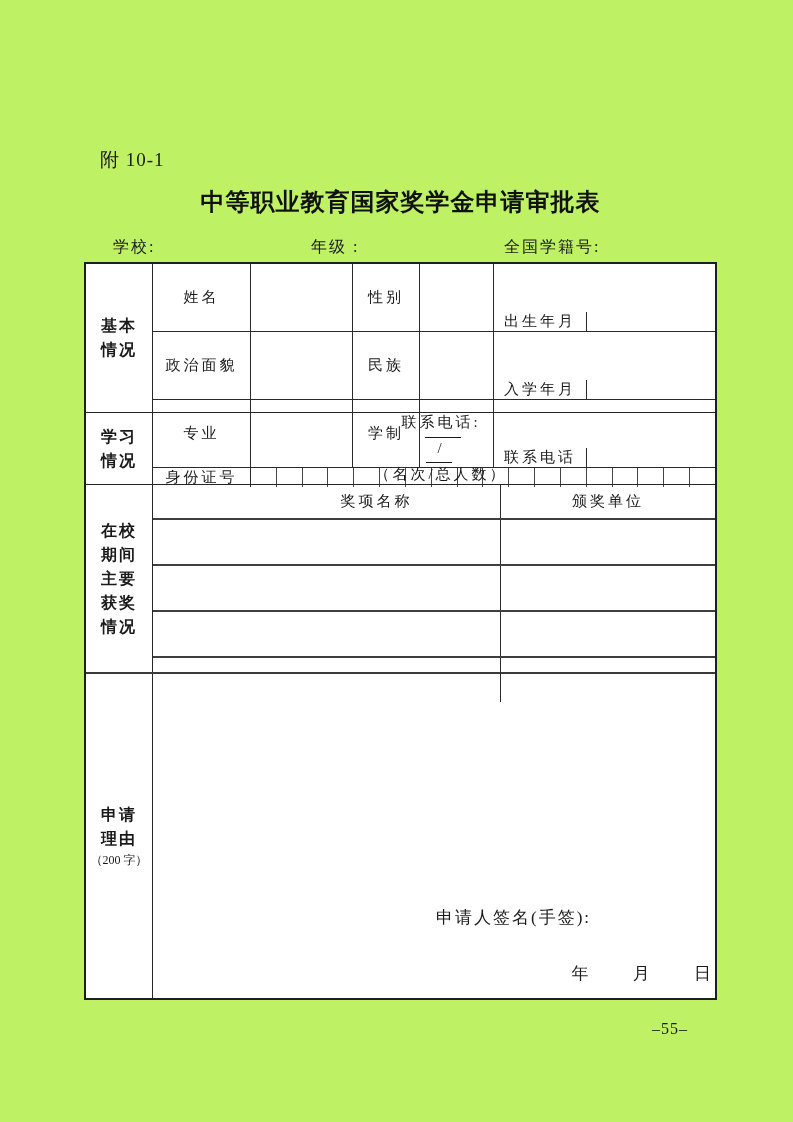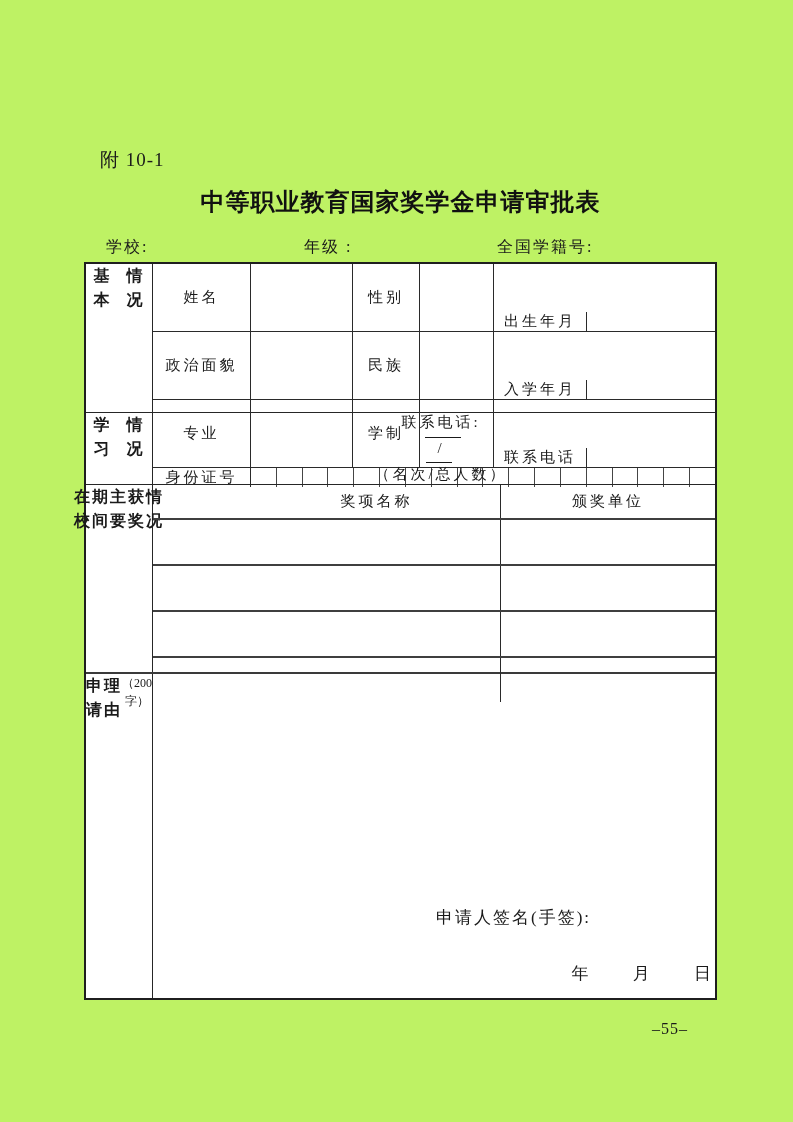--- a/index.html
+++ b/index.html
@@ -27,21 +27,21 @@
     left: 84px;
     top: 186px;
     width: 633px;
     text-align: center;
     font-family: "Liberation Sans", "DejaVu Sans", sans-serif;
     font-weight: bold;
     font-size: 24px;
     letter-spacing: 1px;
     color: #111;
   }
-  .header-line { position: absolute; top: 237px; left: 0; width: 629px; height: 24px; font-size: 16px; letter-spacing: 2px; }
+  .header-line { position: absolute; top: 237px; left: 7px; width: 629px; height: 24px; font-size: 16px; letter-spacing: 2px; }
   .header-line .h-school { position: absolute; left: 106px; }
   .header-line .h-grade  { position: absolute; left: 304px; }
   .header-line .h-sid    { position: absolute; left: 497px; }
 
   .form-table {
     position: absolute;
     left: 84px;
     top: 262px;
     width: 633px;
     height: 738px;
@@ -51,22 +51,22 @@
     background: #fff;
   }
   .section { display: flex; flex-shrink: 0; border-bottom: 1px solid #262626; }
   .section.sec-awards { border-bottom: 2px solid #3a3a3a; }
   .section.sec-reason { border-bottom: none; flex: 1; }
   .sec-label {
     width: 67px;
     flex-shrink: 0;
     border-right: 1px solid #262626;
     display: flex;
-    flex-direction: row;
-    align-items: flex-start;
+    flex-direction: column;
+    align-items: center;
     justify-content: center;
     font-family: "Liberation Sans", "DejaVu Sans", sans-serif;
     font-weight: bold;
     font-size: 16px;
     line-height: 1.5;
     letter-spacing: 2px;
     text-align: center;
   }
   .sec-label .note {
     font-family: "Liberation Serif", "DejaVu Serif", serif;

